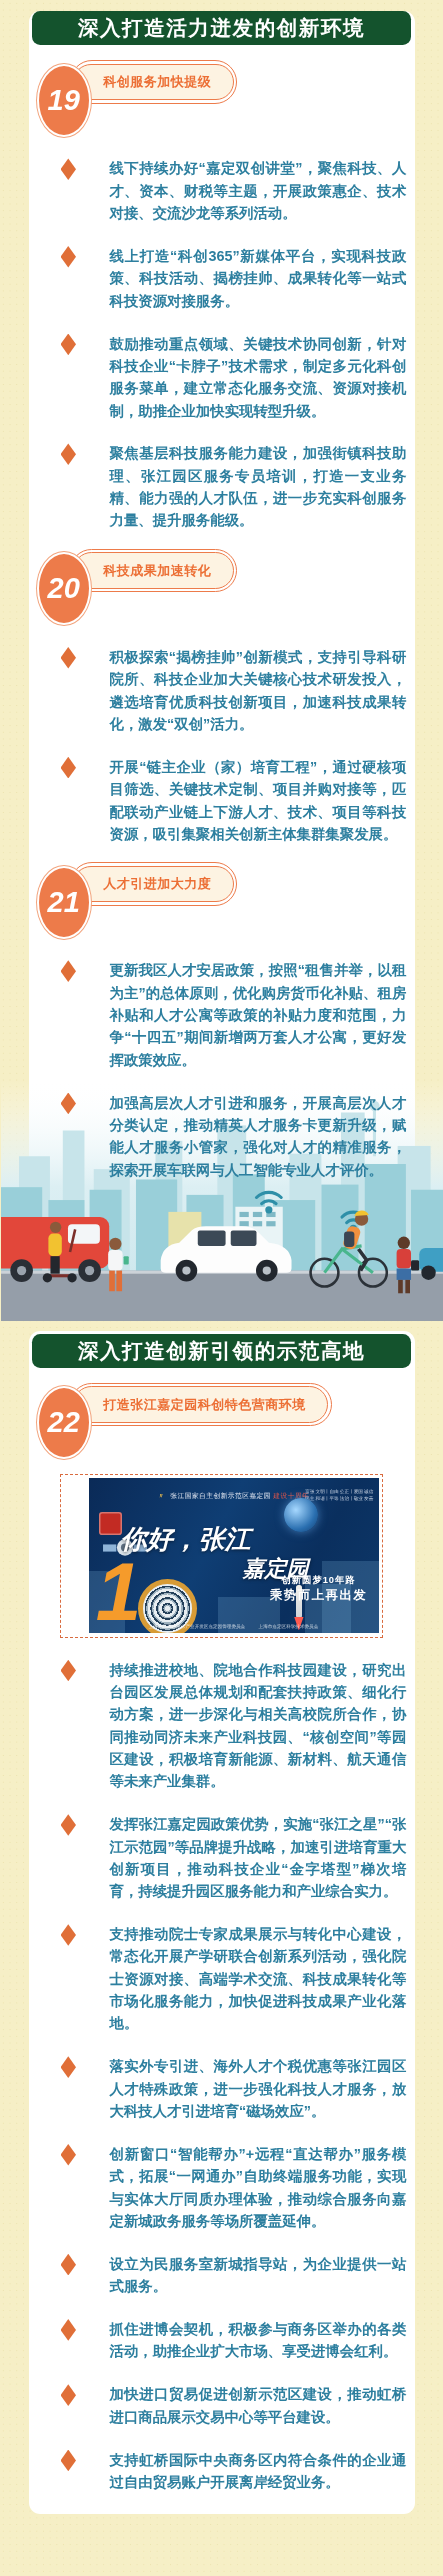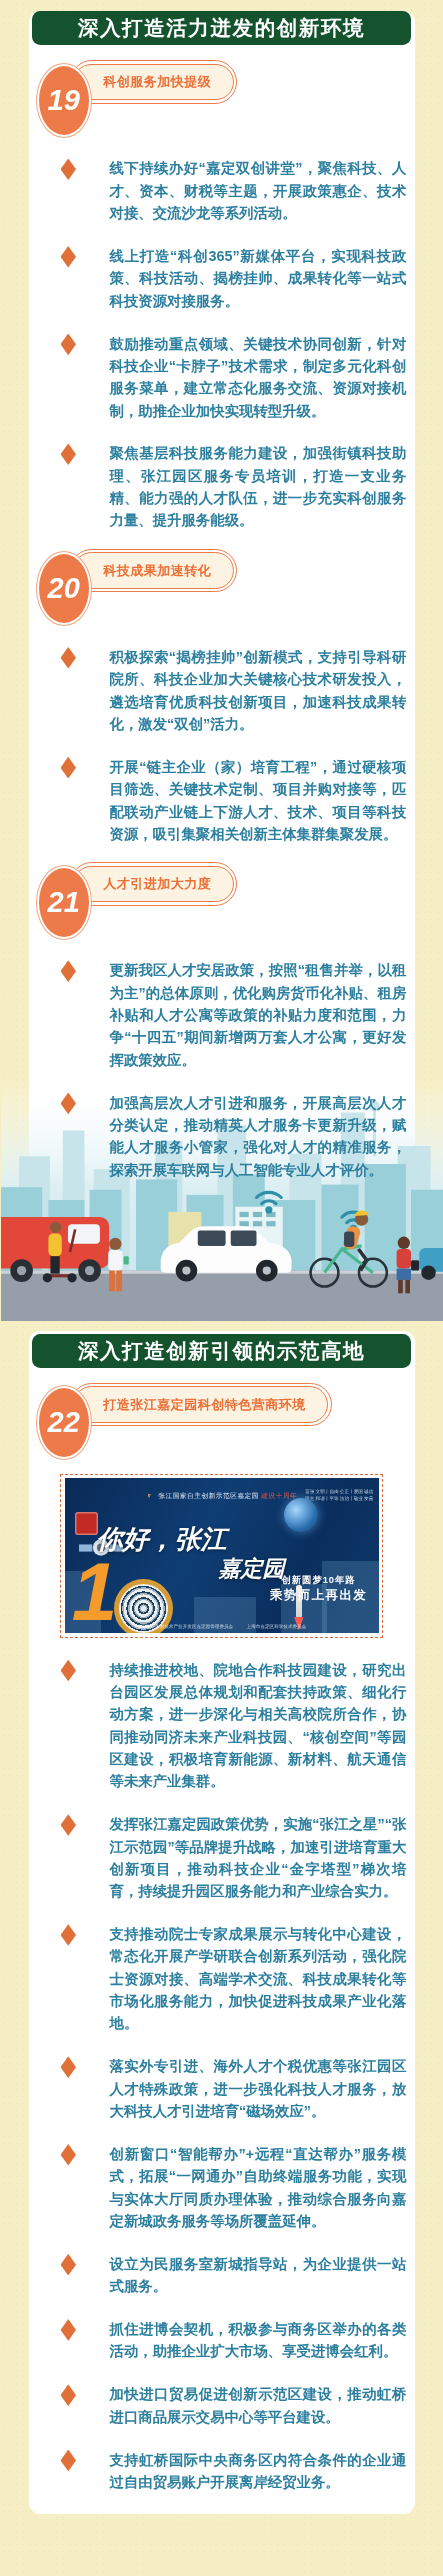--- a/index.html
+++ b/index.html
@@ -23,21 +23,21 @@
     padding:8.2px 21.6px 8.2px 29px;font-size:13px;font-weight:bold;color:#EC6F35;letter-spacing:0.5px;}
   .badge-pill::after{content:"";position:absolute;inset:-4.6px;border:1px solid #ED7B4A;
     border-radius:36px;pointer-events:none;}
   .item{position:relative;padding:0 8.2px 0 81px;margin:20.6px 0;font-size:14.4px;line-height:1.55;
     color:#2D7F9F;font-weight:bold;z-index:2;text-align:justify;}
   .item .diamond{position:absolute;left:32px;top:1px;width:15.5px;height:21.6px;background:#E06F38;
     clip-path:polygon(50% 0,100% 50%,50% 100%,0 50%);}
   .frame{margin:14.4px auto;width:314px;border:1px dashed #D96B3F;padding:3.6px;background:#fff;}
   
   .photo1{height:155px;position:relative;overflow:hidden;color:#fff;
-    background:linear-gradient(118deg,#0a2a57 0%,#0f3e74 42%,#0a2f5e 72%,#0d3869 100%);}
+    background:linear-gradient(118deg,#0a2a57 0%,#0f3e74 42%,#0a2f5e 72%,#0d3869 100%);margin-left:24px;}
   .p1-sil{position:absolute;bottom:0;background:rgba(130,185,225,.22);}
   .p1-seal{position:absolute;left:10.3px;top:34px;width:23px;height:23px;background:#c22b23;
     border-radius:3.1px;box-shadow:inset 0 0 0 1.5px rgba(255,255,255,.35);}
   .p1-cap{position:absolute;top:13.4px;left:0;width:100%;text-align:center;font-size:6.7px;letter-spacing:0.5px;}
   .p1-cap .slash{color:#f2c14e;font-weight:bold;margin-right:3.1px;}
   .p1-cap .w{color:#e9edf6;}
   .p1-cap .r{color:#e05548;}
   .p1-values{position:absolute;top:9.3px;right:5.2px;font-size:4.6px;line-height:1.6;color:#cdd7e6;text-align:left;}
   .p1-script1{position:absolute;left:32px;top:44px;font-family:"DejaVu Serif",serif;font-style:italic;
     font-weight:bold;font-size:26px;text-shadow:0 1px 3.1px rgba(0,0,0,.5);}

